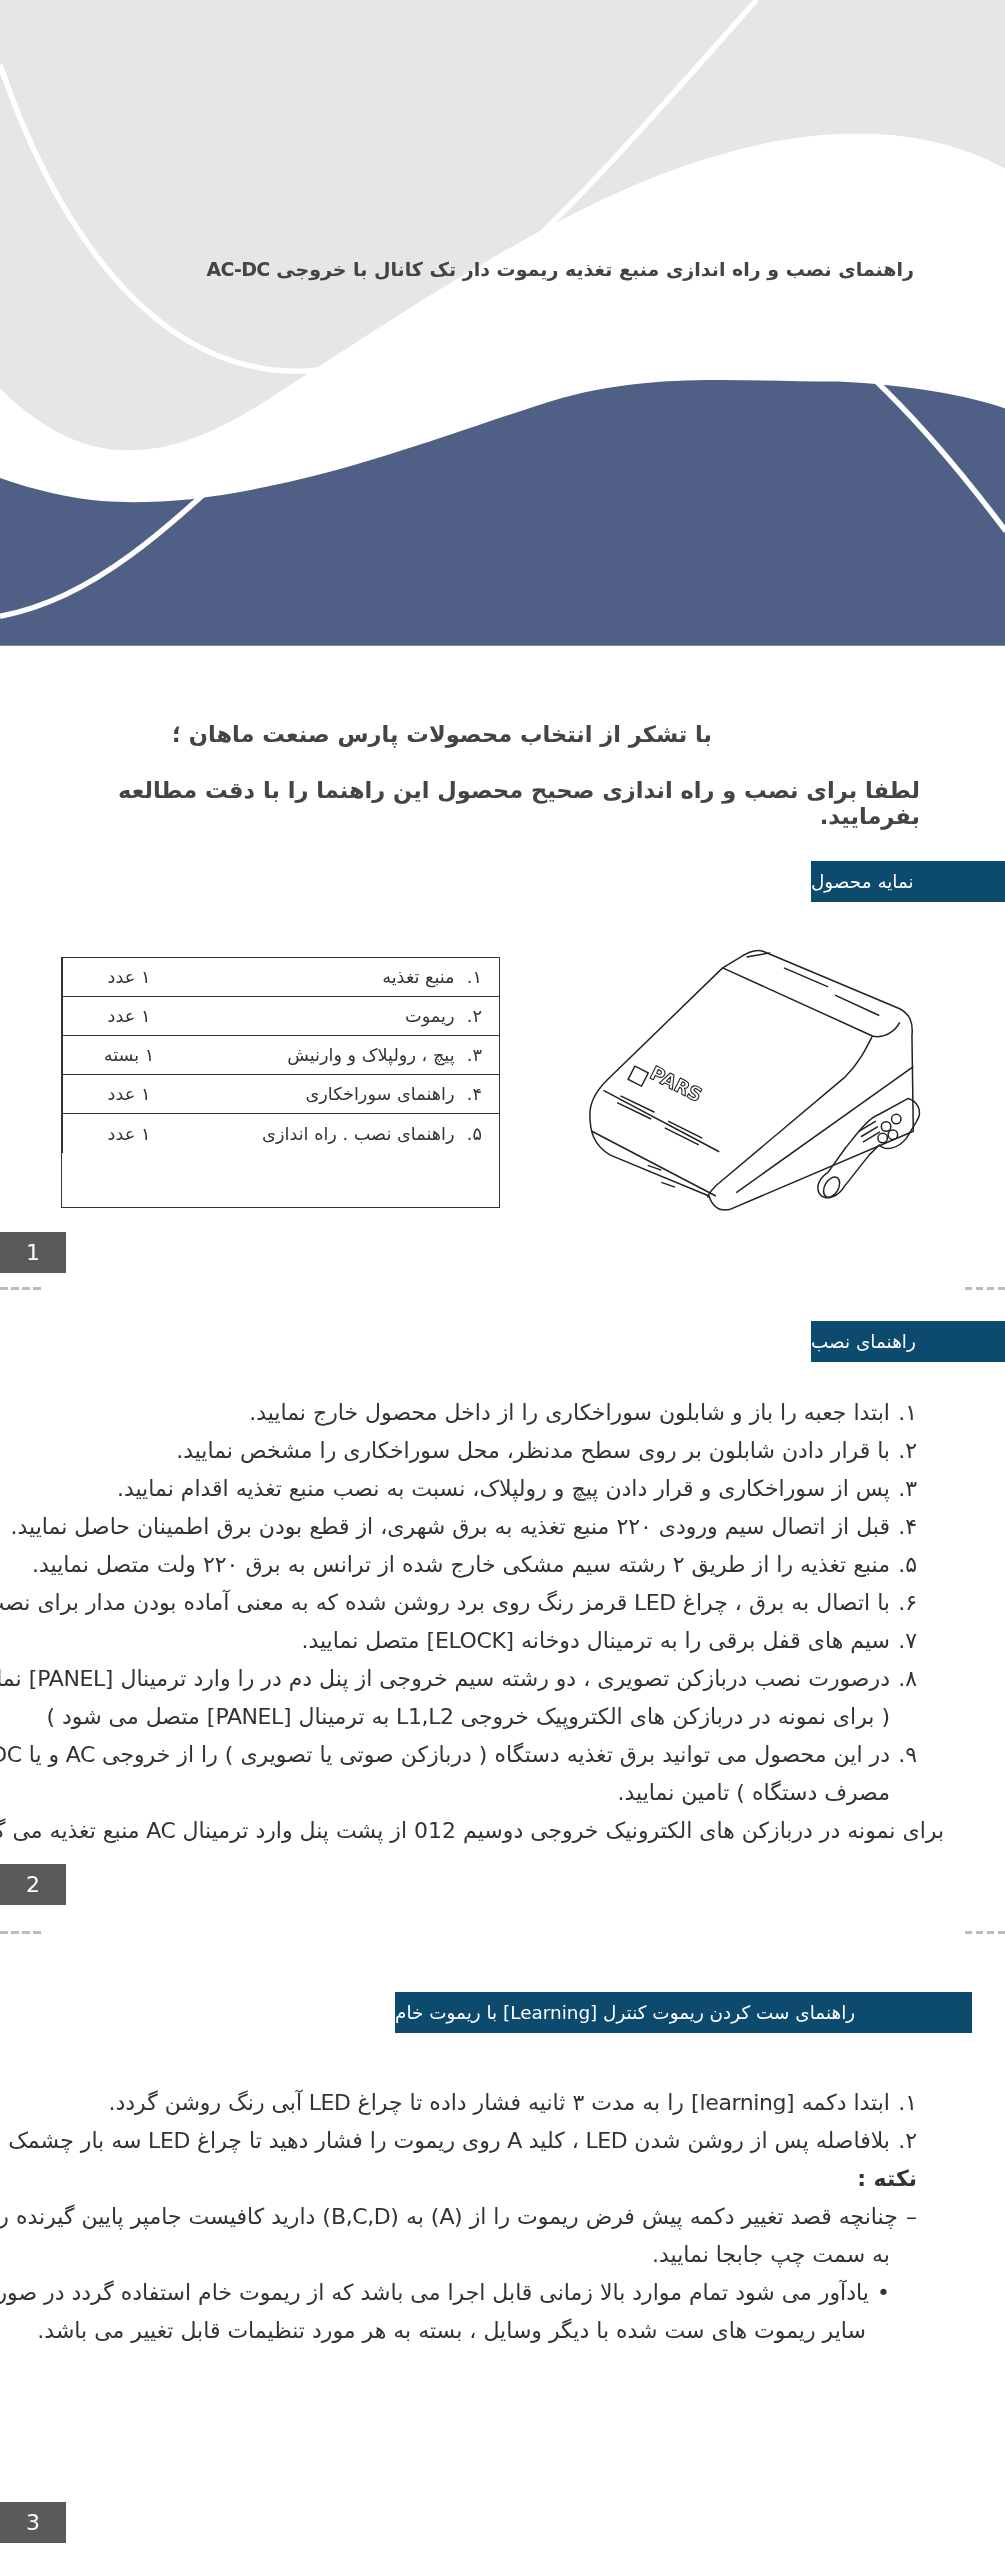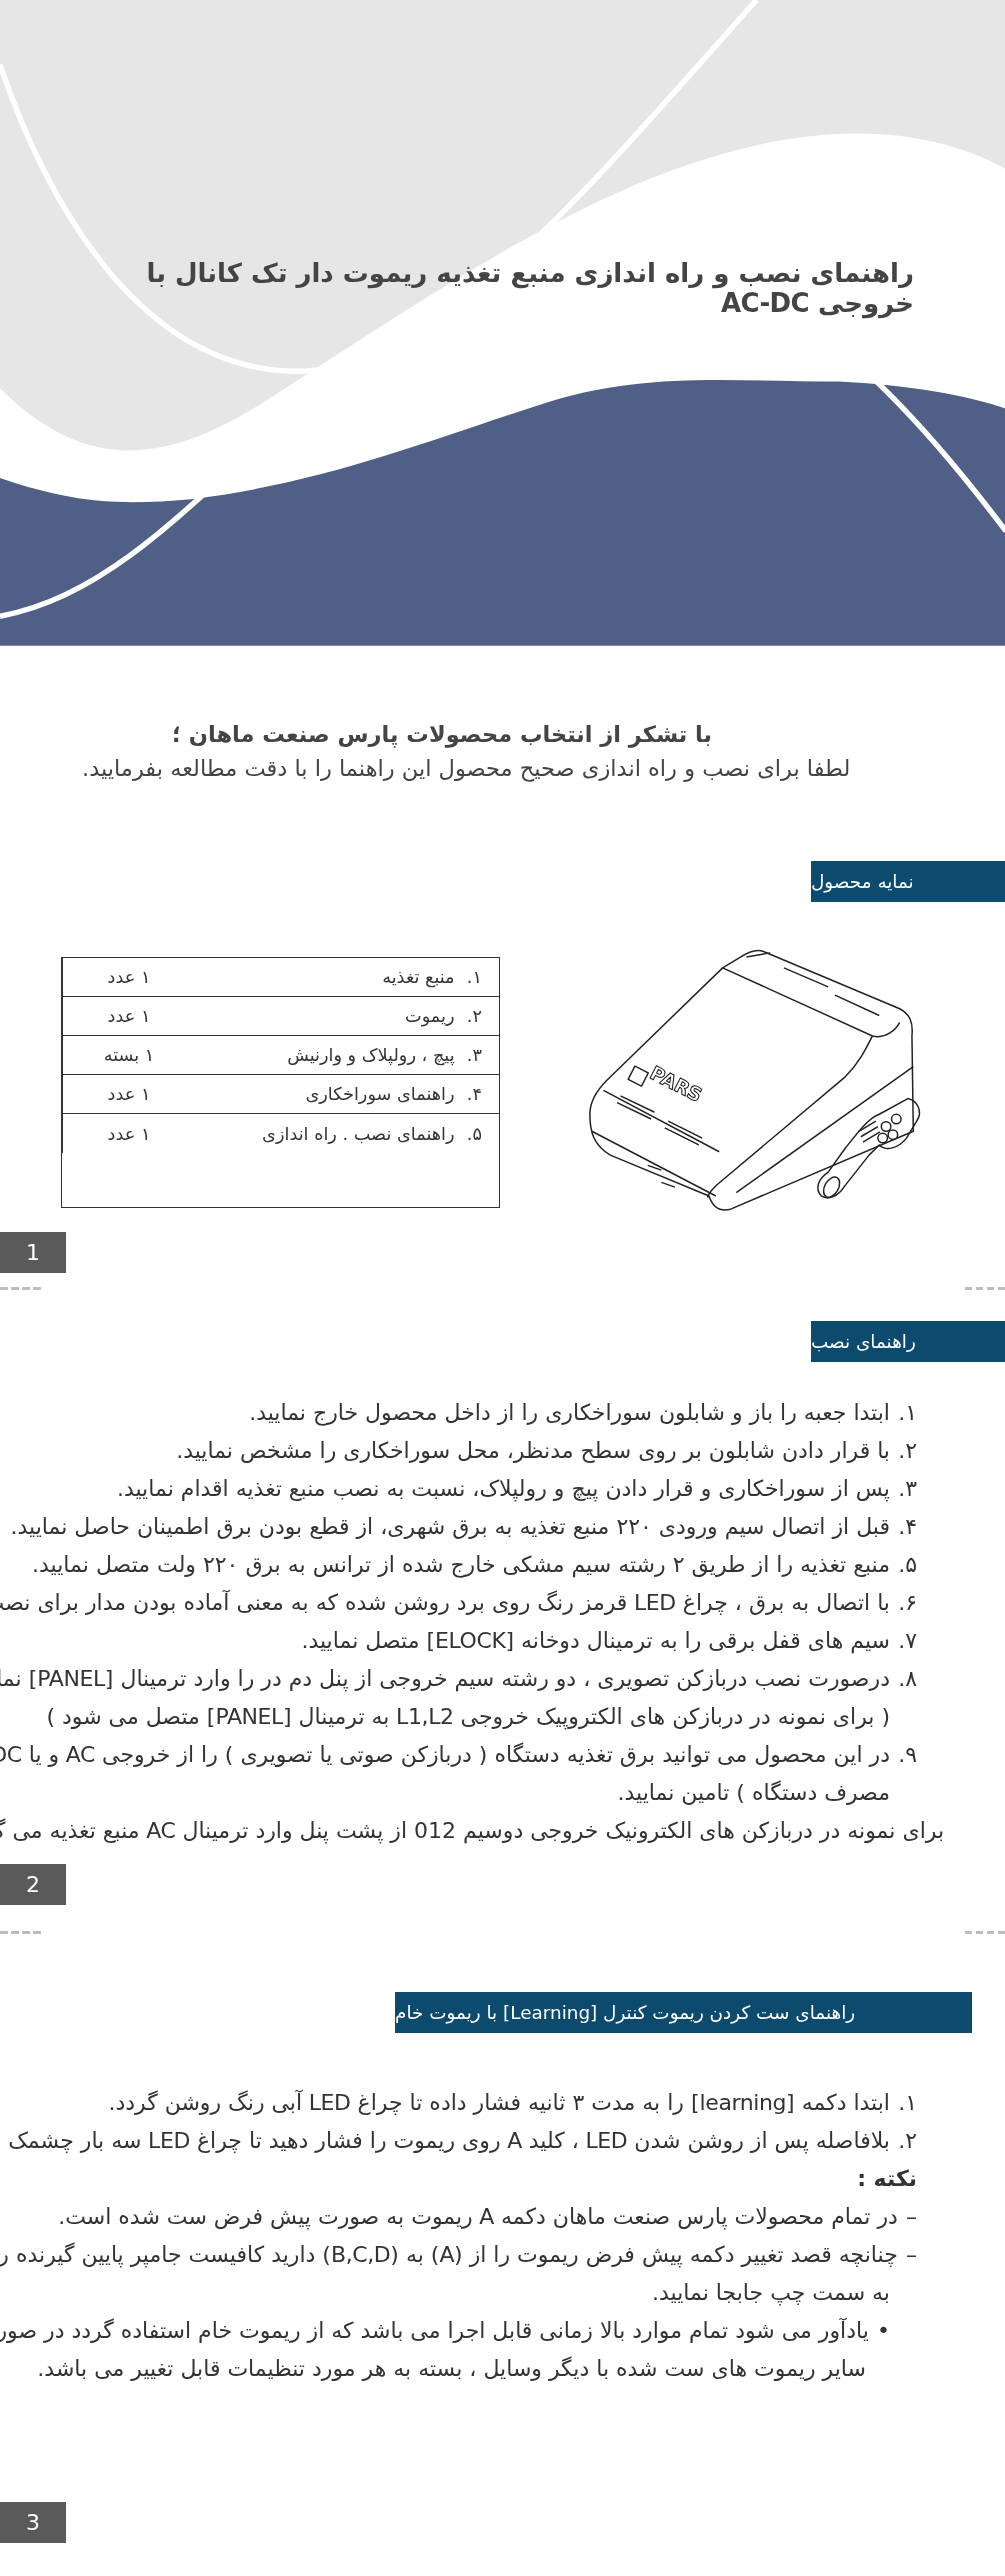--- a/index.html
+++ b/index.html
@@ -4,24 +4,24 @@
 <style>
   * { box-sizing: border-box; margin: 0; padding: 0; }
   html, body { width: 1006px; background: #ffffff; }
   body { position: relative; height: 2576px; overflow: hidden; font-family: "DejaVu Sans", sans-serif; color: #3a3a3a; }
   .abs { position: absolute; }
   .rtl { direction: rtl; unicode-bidi: embed; }
 
   
   #hero-svg { position: absolute; left: 0; top: 0; width: 1006px; height: 647px; }
 
-  .doc-title { left: 55px; top: 258px; width: 859px; text-align: right; font-size: 26px; font-weight: bold; color: #444; letter-spacing: -0.7px; }
+  .doc-title { left: 55px; top: 258px; width: 859px; text-align: right; font-size: 19px; font-weight: bold; color: #444; letter-spacing: -0.7px; }
 
   .greet1 { left: 0; top: 721px; width: 884px; text-align: center; font-size: 22.5px; font-weight: bold; color: #444; }
-  .greet2 { left: 82px; top: 755px; width: 838px; text-align: left; font-size: 22.5px; font-weight: normal; color: #444; }
+  .greet2 { left: 82px; top: 777px; width: 838px; text-align: right; font-size: 22.5px; font-weight: bold; color: #444; }
 
   .section-tab { background: #0c4a6e; color: #fff; font-size: 18.4px; display: flex; align-items: center; justify-content: flex-end; padding-right: 24.5px; height: 41px; margin-left: 16px; }
 
   .page-num { left: 0; width: 66px; height: 41px; background: #5a5a5a; color: #fff; font-size: 22px; display: flex; align-items: center; justify-content: center; }
 
   .dash { height: 2.7px; width: 41px; background-image: repeating-linear-gradient(90deg, #bdbdbd 0 7.5px, transparent 7.5px 11px); }
 
   
   .box-table { left: 61px; top: 957px; width: 439px; height: 251px; border: 1.4px solid #333; }
   .box-table .head { height: 52px; border-bottom: 0.7px solid #333; font-size: 20.4px; color: #444; padding: 13.6px 17.7px 0 0; text-align: right; }
@@ -156,21 +156,20 @@
 <div class="abs dash" style="right:0; top:1931px;"></div>
 
 <div class="abs section-tab rtl" style="left:379px; top:1992px; width:577px;">
   <span>راهنمای ست کردن ریموت کنترل  [Learning] با ریموت خام</span>
 </div>
 
 <div class="abs steps rtl" style="top:2084px;">
   <div class="line"><span class="n">۱.</span><span>ابتدا دکمه [learning] را به مدت ۳ ثانیه فشار داده تا چراغ LED آبی رنگ روشن گردد.</span></div>
   <div class="line"><span class="n">۲.</span><span>بلافاصله پس از روشن شدن LED ، کلید A روی ریموت را فشار دهید تا چراغ LED سه بار چشمک زده و</span></div>
   <div class="line" style="font-weight:bold;"><span>نکته :</span></div>
-  <div class="line"><span class="n">–</span><span>در تمام محصولات پارس صنعت ماهان دکمه A ریموت به صورت پیش فرض ست شده است.</span></div>
   <div class="line"><span class="n">–</span><span>چنانچه قصد تغییر دکمه پیش فرض ریموت را از (A) به (B,C,D) دارید کافیست جامپر پایین گیرنده را به ترتیب</span></div>
   <div class="line" style="padding-right:27px;"><span>به سمت چپ جابجا نمایید.</span></div>
   <div class="line" style="padding-right:27px;"><span class="n">•</span><span>یادآور می شود تمام موارد بالا زمانی قابل اجرا می باشد که از ریموت خام استفاده گردد در صورت استفاده از</span></div>
   <div class="line" style="padding-right:51px;"><span>سایر ریموت های ست شده با دیگر وسایل ، بسته به هر مورد تنظیمات قابل تغییر می باشد.</span></div>
 </div>
 
 <div class="abs page-num" style="top:2502px;">
     <span>3</span>
   </div>
 

